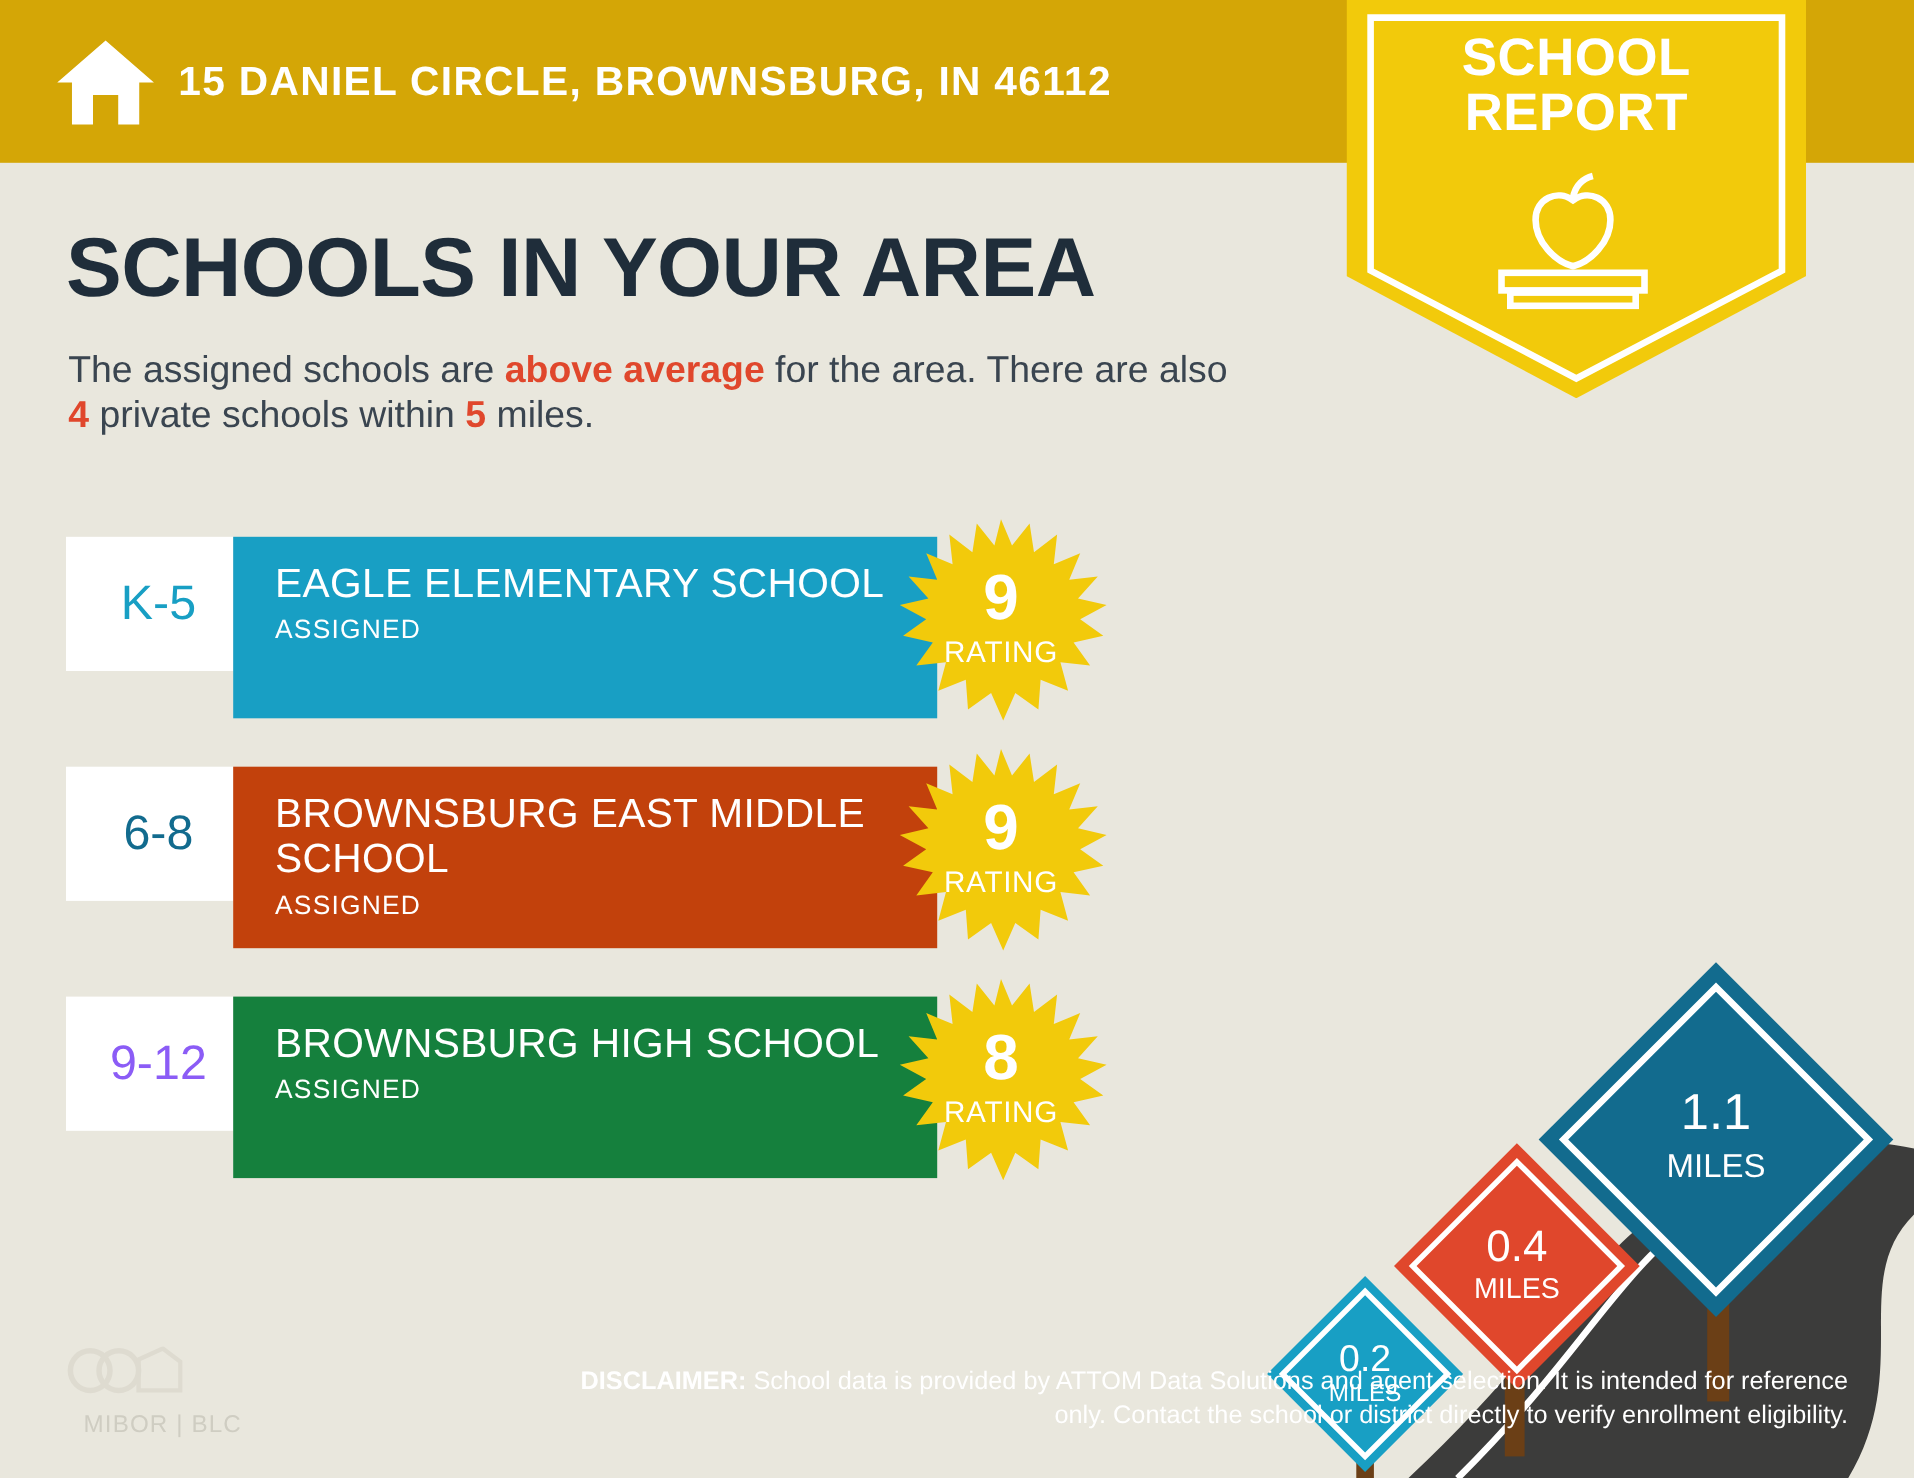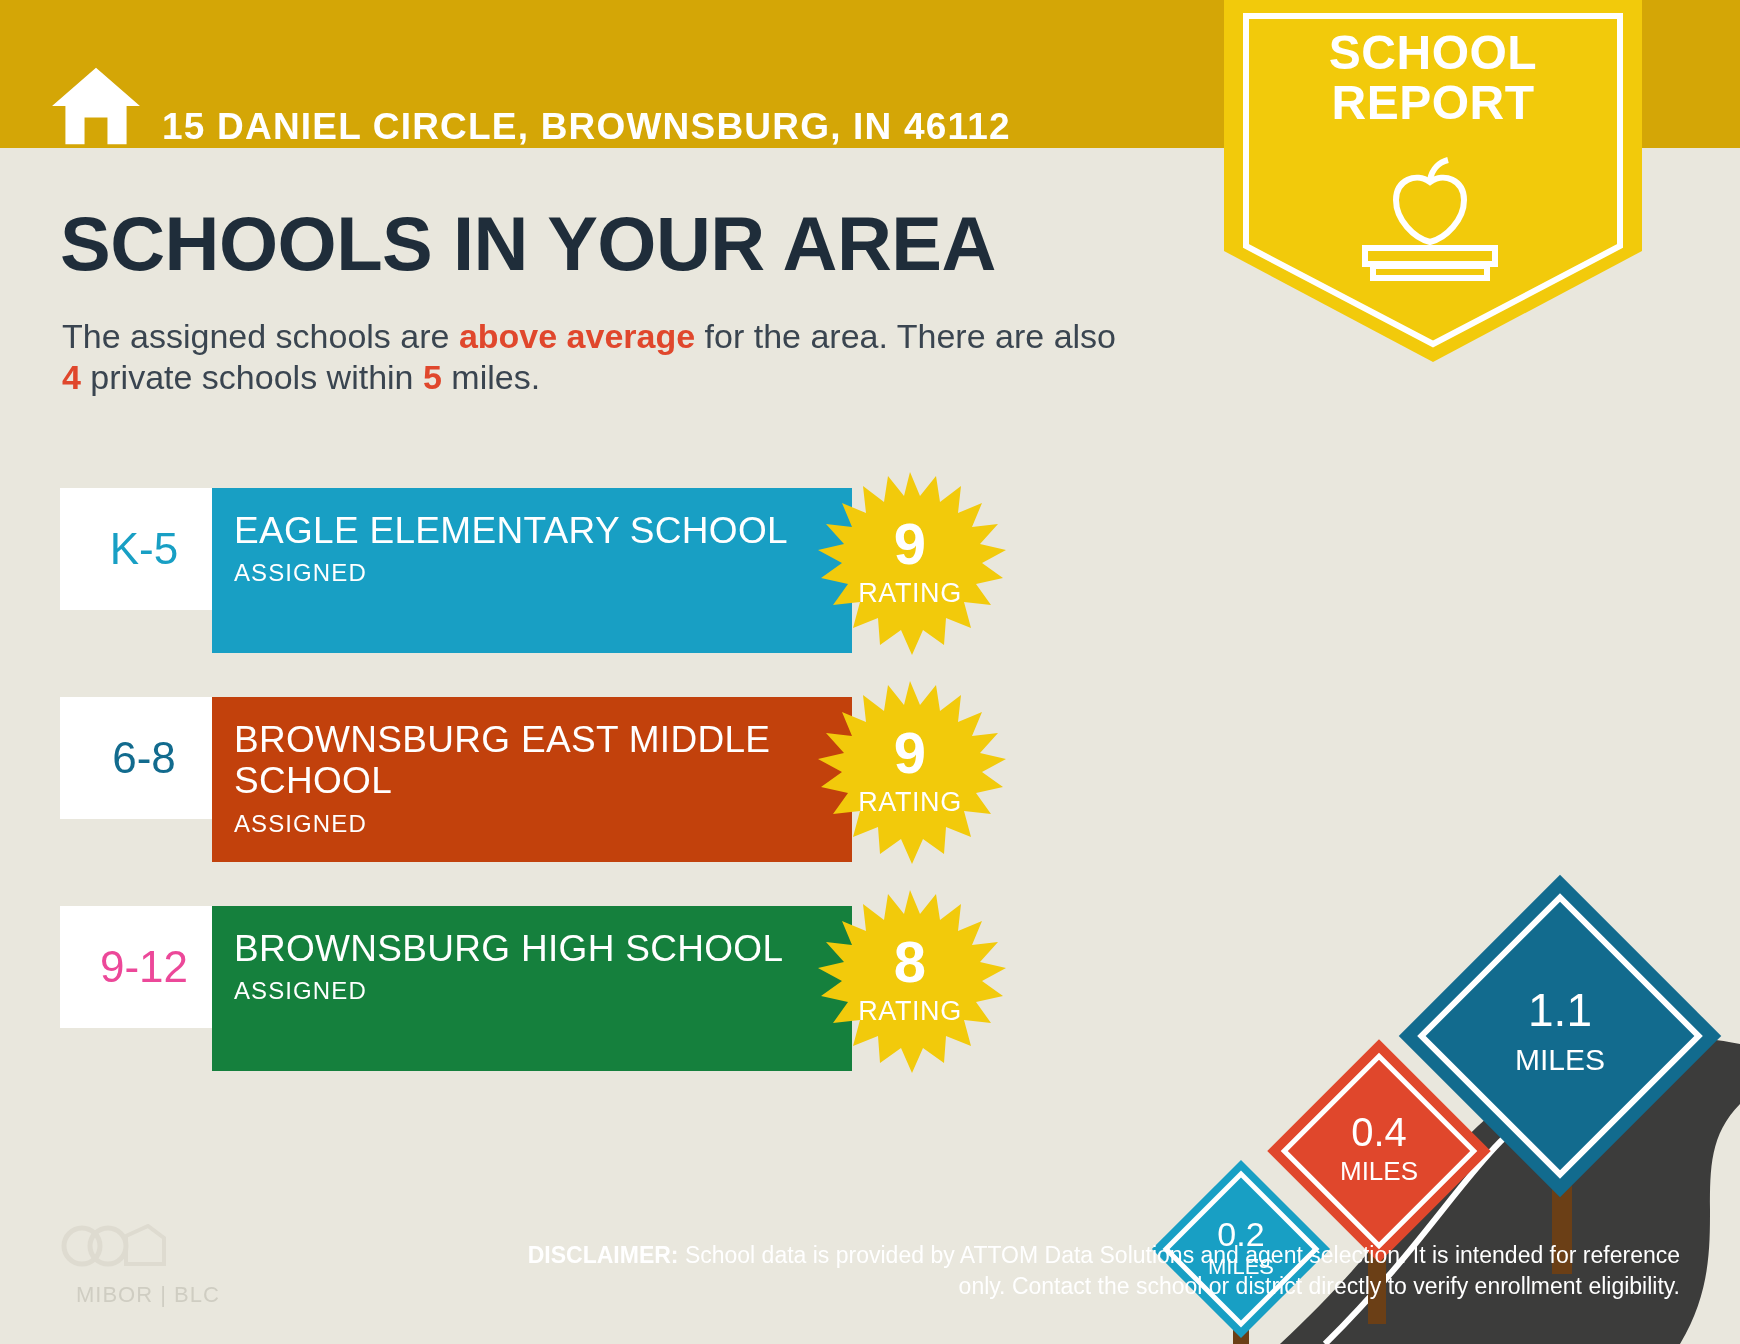--- a/index.html
+++ b/index.html
@@ -14,21 +14,21 @@
     width: 1740px; height: 1344px;
     background: #e9e7dd;
     overflow: hidden;
   }
 
   
   .header-bar {
     position: absolute; top: 0; left: 0;
     width: 1740px; height: 148px;
     background: #d4a606;
-    display: flex; align-items: flex-end;
+    display: flex; align-items: center;
   }
   .house-icon { margin-left: 48px; width: 96px; height: 86px; }
   .header-address {
     margin-left: 18px;
     color: #ffffff;
     font-size: 37px;
     font-weight: bold;
     letter-spacing: 1.2px;
   }
 
@@ -84,21 +84,21 @@
     position: absolute; left: 0; top: 0;
     width: 152px; height: 122px;
     background: #ffffff;
     display: flex; align-items: center; justify-content: center;
     font-size: 44px;
     padding-left: 16px;
   }
   .bar {
     position: absolute; left: 152px; top: 0;
     width: 640px; height: 165px;
-    padding: 22px 0 0 22px;
+    padding: 22px 0 0 38px;
     color: #ffffff;
   }
   .bar .school-name {
     font-size: 37px; line-height: 1.12; letter-spacing: 0.3px;
   }
   .bar .assigned {
     margin-top: 8px; font-size: 24px; letter-spacing: 1.1px;
   }
   .starburst {
     position: absolute; left: 750px; top: -18px;
@@ -209,21 +209,21 @@
       <div class="starburst">
         <svg width="200" height="200" viewBox="0 0 200 200">
           <polygon fill="#f2ca0b" points="100,2 110,26 126,6 130,32 151,16 148,43 172,33 162,57 188,54 170,74 196,80 172,93 193,108 166,114 181,135 154,132 161,158 136,148 134,175 113,160 102,185 91,160 70,175 68,148 43,158 50,132 23,135 38,114 11,108 32,93 8,80 34,74 16,54 42,57 32,33 56,43 53,16 74,32 78,6 94,26"></polygon>
         </svg>
         <div class="rating-num">9</div>
         <div class="rating-label">RATING</div>
       </div>
     </div>
 
     <div class="row">
-      <div class="grade-box" style="color:#ec4899">9-12</div>
+      <div class="grade-box" style="color:#8b5cf6">9-12</div>
       <div class="bar" style="background:#15803d">
         <div class="school-name">BROWNSBURG HIGH SCHOOL</div>
         <div class="assigned">ASSIGNED</div>
       </div>
       <div class="starburst">
         <svg width="200" height="200" viewBox="0 0 200 200">
           <polygon fill="#f2ca0b" points="100,2 110,26 126,6 130,32 151,16 148,43 172,33 162,57 188,54 170,74 196,80 172,93 193,108 166,114 181,135 154,132 161,158 136,148 134,175 113,160 102,185 91,160 70,175 68,148 43,158 50,132 23,135 38,114 11,108 32,93 8,80 34,74 16,54 42,57 32,33 56,43 53,16 74,32 78,6 94,26"></polygon>
         </svg>
         <div class="rating-num">8</div>
         <div class="rating-label">RATING</div>

